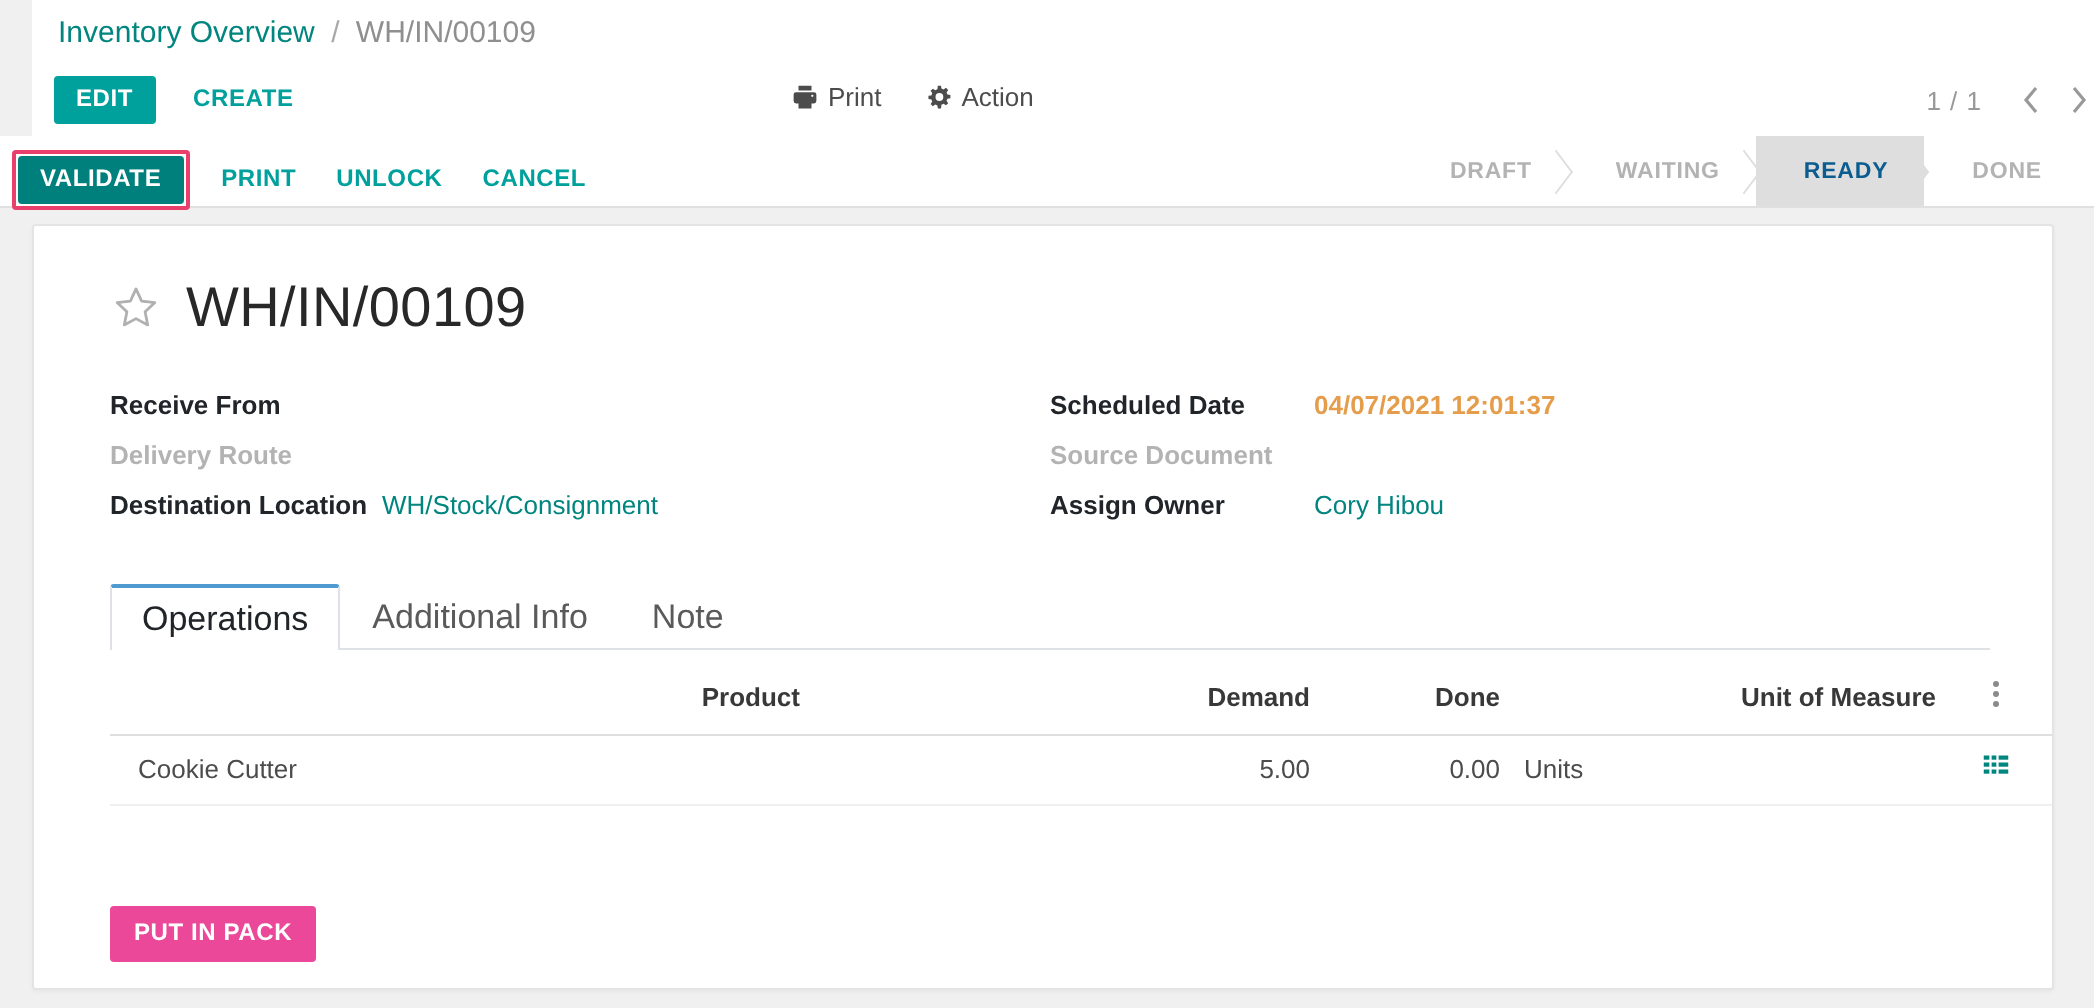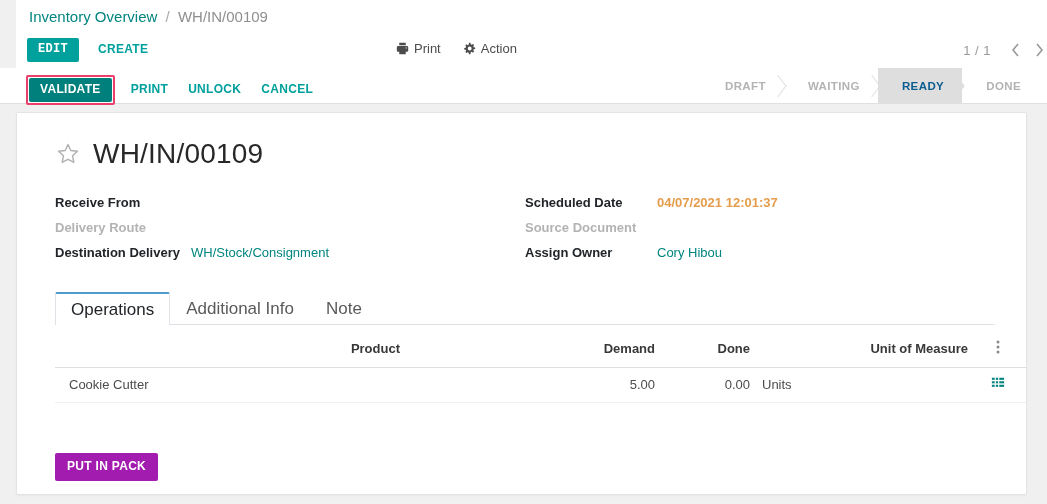--- a/index.html
+++ b/index.html
@@ -29,21 +29,20 @@
   .breadcrumb .crumb-link { color: #00857f; }
   .breadcrumb .crumb-sep { color: #a9a9a9; margin: 0 4px; }
   .breadcrumb .crumb-active { color: #8f8f8f; }
 
   .btn-row { position: absolute; left: 11px; top: 38px; display: flex; align-items: center; }
   .btn-edit {
     background: #00a09d; color: #ffffff;
     font-size: 12px; font-weight: bold; letter-spacing: .3px;
     padding: 5px 11px 6px; border: 0; border-radius: 2px; line-height: 13px;
     cursor: pointer;
-    font-family: Liberation Mono, monospace;
   }
   .btn-create {
     background: transparent; color: #00a09d;
     font-size: 12px; font-weight: bold; letter-spacing: .3px;
     padding: 5px 11px 6px; border: 0; margin-left: 8px; line-height: 13px;
     cursor: pointer;
   }
 
   .cp-center {
     position: absolute; left: 380px; top: 41px;
@@ -63,21 +62,21 @@
     width: 20px; height: 20px; display: flex; align-items: center; justify-content: center;
     cursor: pointer;
   }
   .pager .pg-arrow svg { display: block; }
 
   
   .status-bar {
     position: absolute; top: 68px; left: 0; width: 1047px; height: 36px;
     background: #ffffff; border-bottom: 1px solid #e0e0e0;
   }
-  .sb-buttons { position: absolute; left: 26px; top: 7px; display: flex; align-items: center; }
+  .sb-buttons { position: absolute; left: 6px; top: 7px; display: flex; align-items: center; }
   .highlight-box {
     border: 2px solid #e8406a; border-radius: 2px;
     padding: 1px; margin-right: 6px; display: inline-flex;
   }
   .btn-validate {
     background: #00807c; color: #ffffff;
     font-size: 12px; font-weight: bold; letter-spacing: .3px;
     padding: 5px 11px 6px; border: 0; border-radius: 2px; line-height: 13px;
     cursor: pointer;
   }
@@ -171,21 +170,21 @@
 
   .optional-toggle {
     display: inline-block; width: 14px; color: #8a8a8a;
     font-size: 14px; line-height: 10px; letter-spacing: 0; cursor: pointer;
     font-weight: bold;
   }
   .list-icon { display: inline-block; cursor: pointer; }
 
   .btn-putinpack {
     margin: 50px 0 0 38px;
-    background: #a21caf; color: #ffffff;
+    background: #ec4899; color: #ffffff;
     font-size: 12px; font-weight: bold; letter-spacing: .3px;
     padding: 7px 12px 8px; border: 0; border-radius: 2px; line-height: 13px;
     cursor: pointer;
   }
 </style>
 </head>
 <body>
 
 <div class="app">
 
@@ -281,21 +280,21 @@
       <div class="field-col f-left">
         <div class="field-row">
           <span class="field-label">Receive From</span>
           <span class="field-value"></span>
         </div>
         <div class="field-row">
           <span class="field-label muted">Delivery Route</span>
           <span class="field-value"></span>
         </div>
         <div class="field-row">
-          <span class="field-label">Destination Delivery</span>
+          <span class="field-label">Destination Location</span>
           <span class="field-value link">WH/Stock/Consignment</span>
         </div>
       </div>
 
       <div class="field-col right f-right">
         <div class="field-row">
           <span class="field-label">Scheduled Date</span>
           <span class="field-value date">04/07/2021 12:01:37</span>
         </div>
         <div class="field-row">

